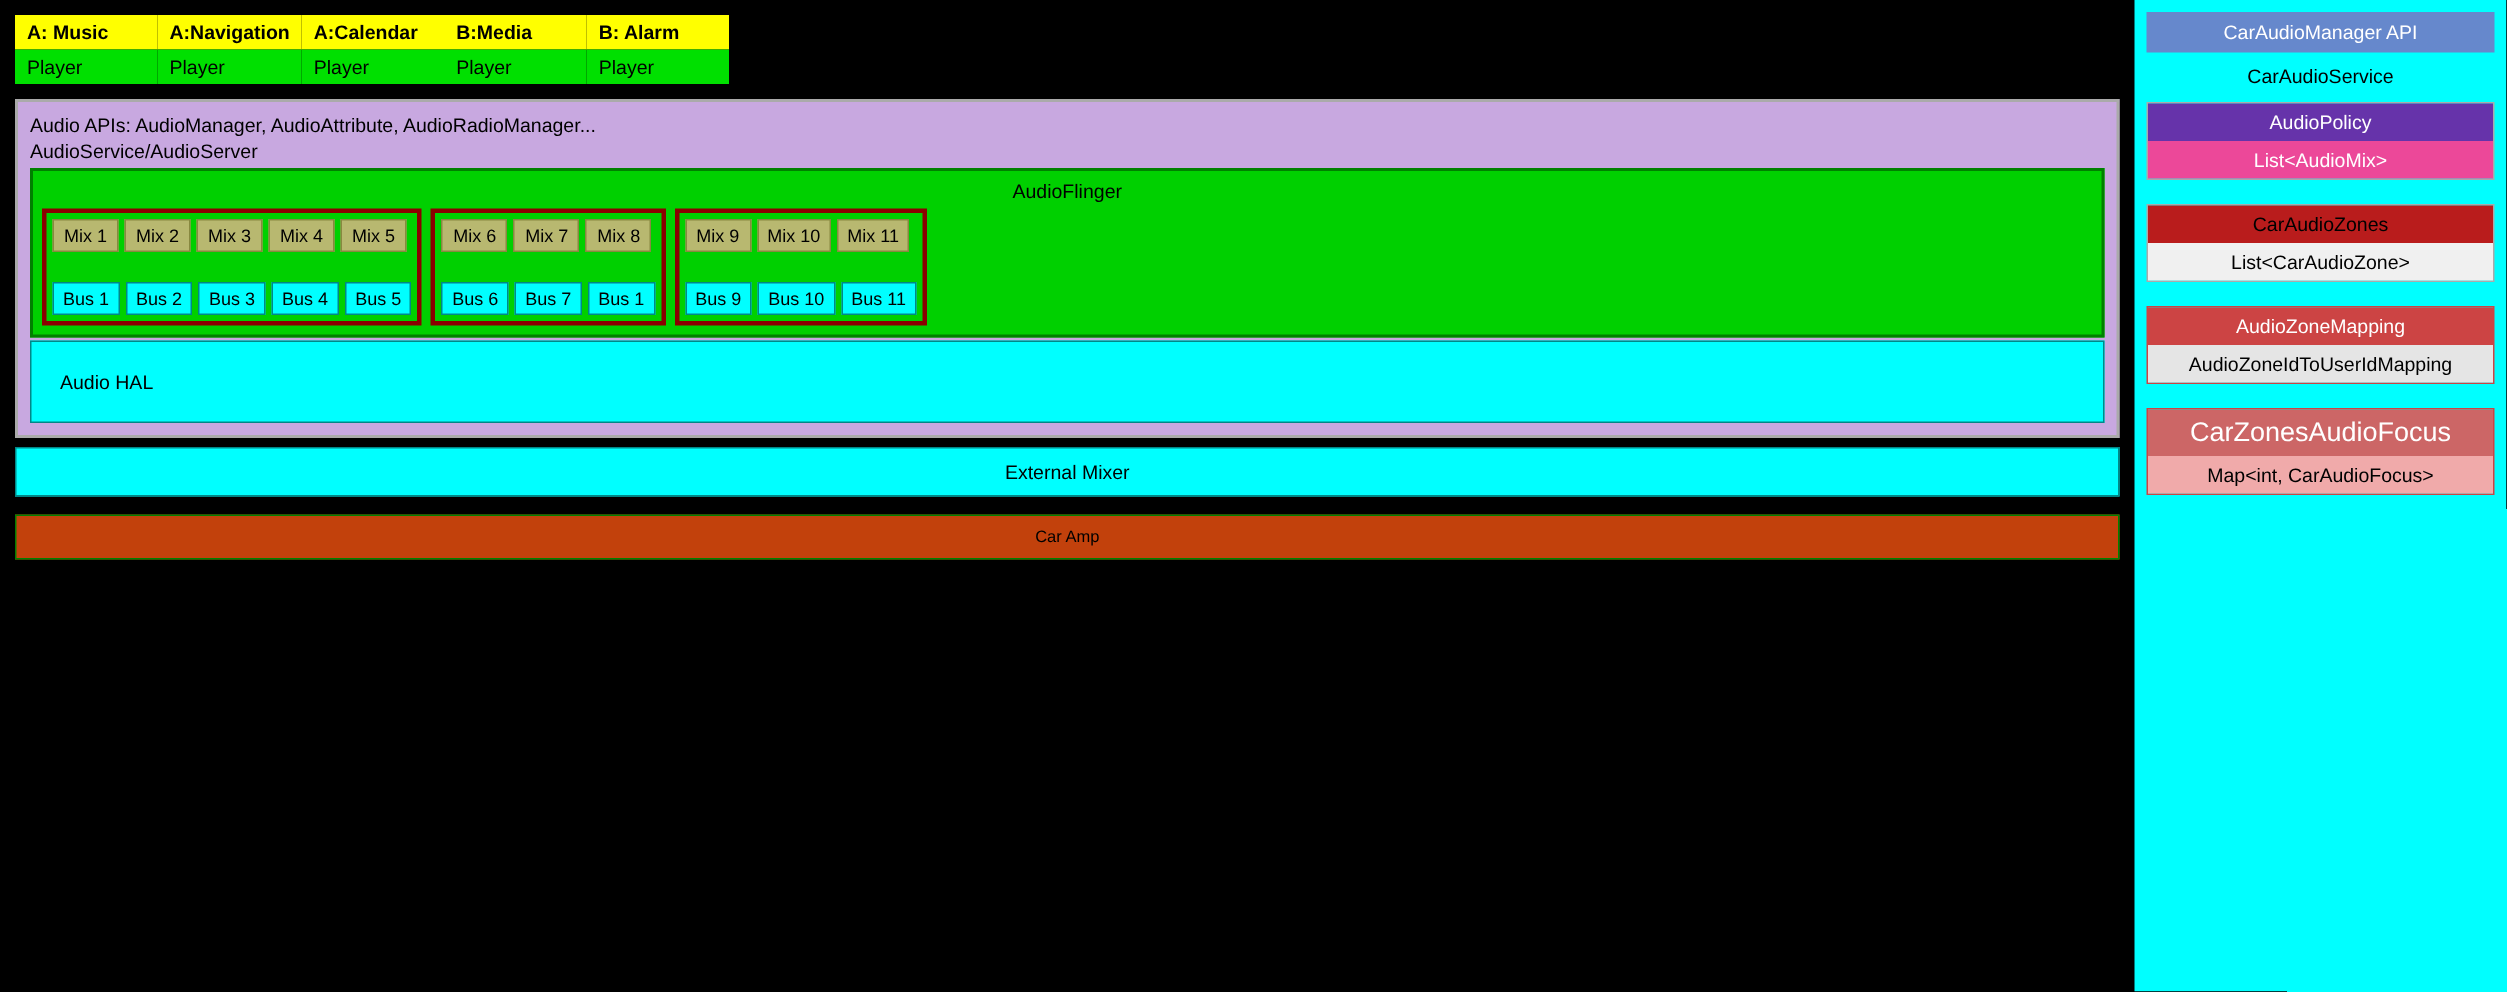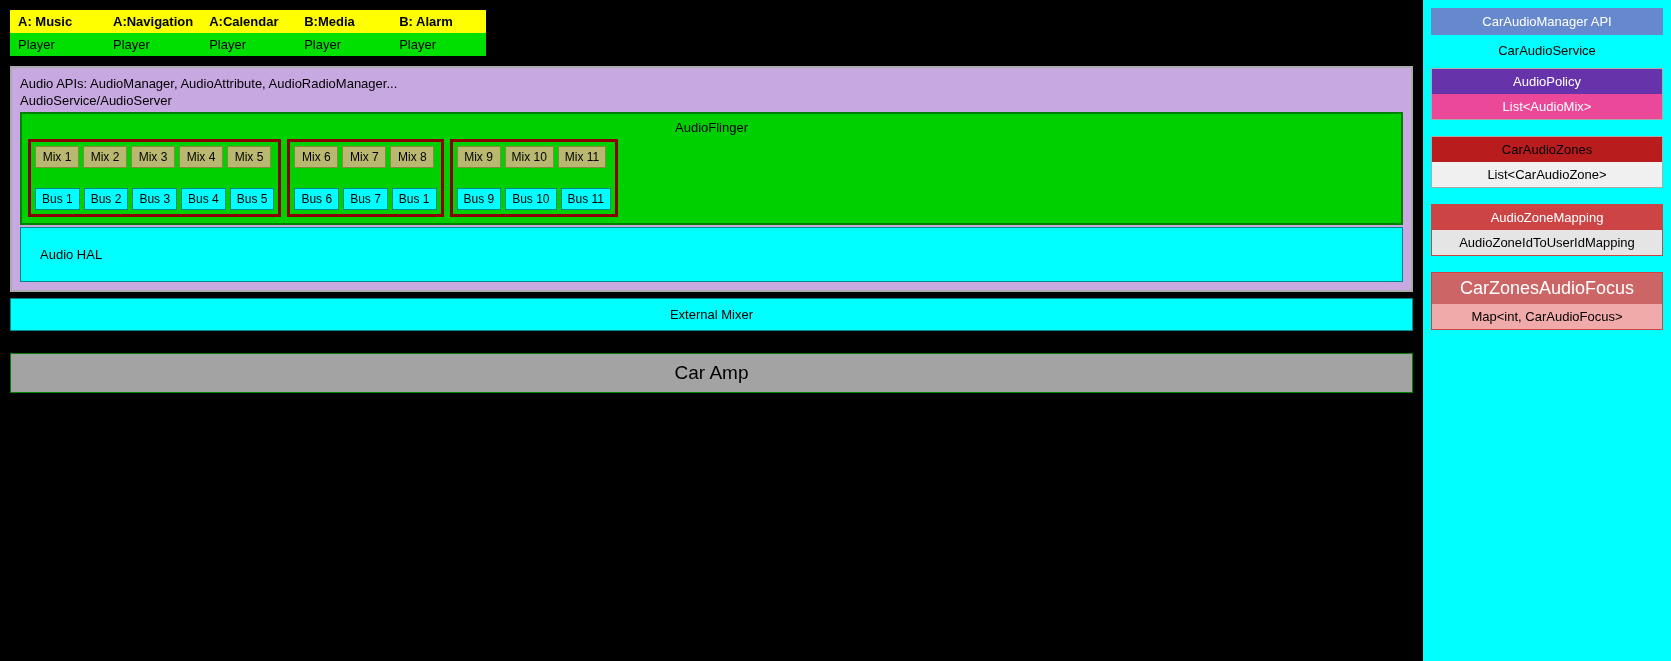--- a/index.html
+++ b/index.html
@@ -147,26 +147,26 @@
     .external-mixer-area {
       background: cyan;
       border: 1px solid #008888;
       text-align: center;
       padding: 8px;
       font-size: 13px;
       margin-top: 6px;
     }
 
     .car-amp-area {
-      background: #a3a3a3;
+      background: #c2410c;
       border: 1px solid #008000;
       text-align: center;
       padding: 8px;
-      font-size: 19px;
-      margin-top: 22px;
+      font-size: 11px;
+      margin-top: 12px;
     }
 
     
     .rp-title-blue {
       background: #6688cc;
       color: white;
       text-align: center;
       padding: 6px;
       font-size: 13px;
     }

